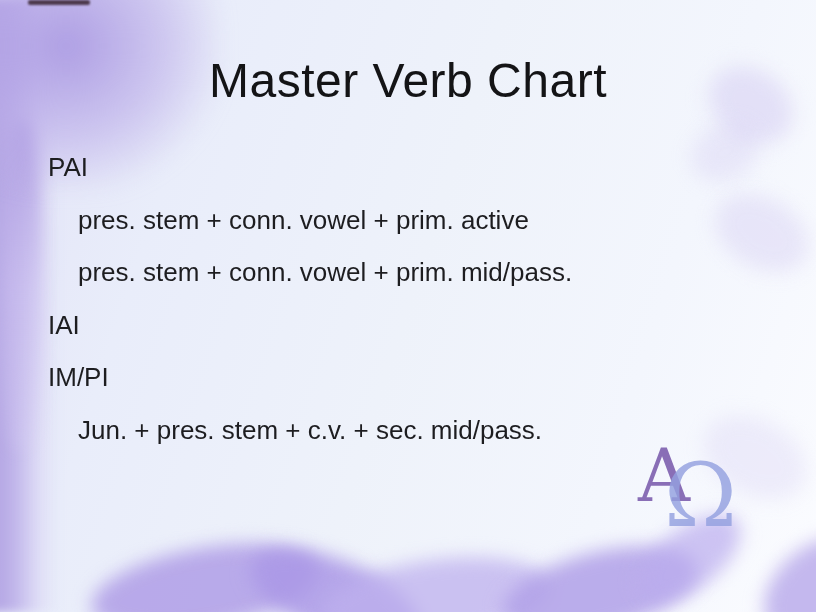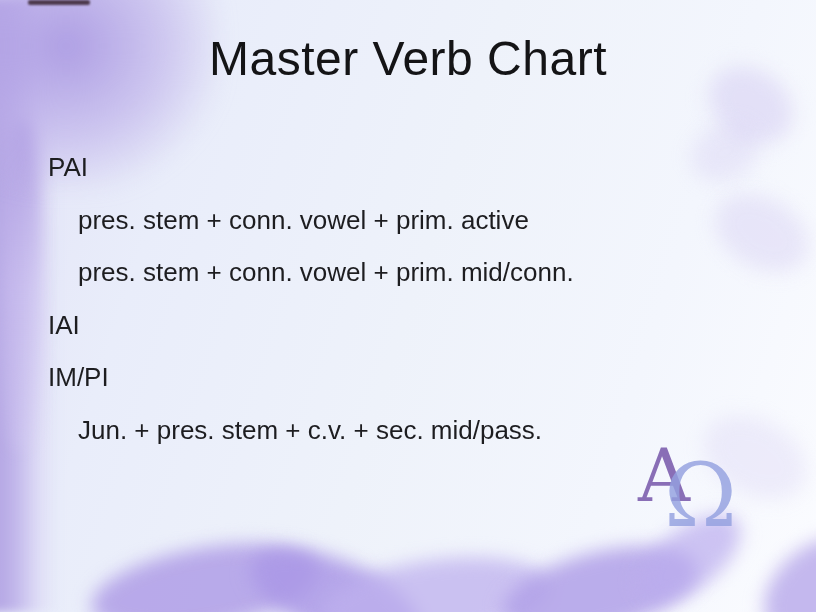--- a/index.html
+++ b/index.html
@@ -67,21 +67,21 @@
     opacity:.88;
   }
   .logo .omega{
     position:absolute;left:26px;top:8px;
     font-size:88px;line-height:1;color:var(--logo-omega);
     opacity:.82;
   }
 
   
   .title{
-    position:absolute;left:0;top:31px;width:816px;
+    position:absolute;left:0;top:53px;width:816px;
     text-align:center;
     font-size:48px;font-weight:400;color:var(--title);
     letter-spacing:.5px;
     z-index:2;
   }
   .body-text{
     position:absolute;left:48px;top:141px;width:740px;
     font-size:26px;color:var(--text);
     z-index:2;
   }
@@ -111,19 +111,19 @@
   <div class="logo">
     <span class="alpha">A</span>
     <span class="omega">Ω</span>
   </div>
 
   <div class="title">Master Verb Chart</div>
 
   <div class="body-text">
     <div class="line abbr">PAI</div>
     <div class="line formula">pres. stem + conn. vowel + prim. active</div>
-    <div class="line formula">pres. stem + conn. vowel + prim. mid/conn.</div>
+    <div class="line formula">pres. stem + conn. vowel + prim. mid/pass.</div>
     <div class="line abbr">IAI</div>
     <div class="line abbr">IM/PI</div>
     <div class="line formula">Jun. + pres. stem + c.v. + sec. mid/pass.</div>
   </div>
 
 </div>
 
 </body></html>

